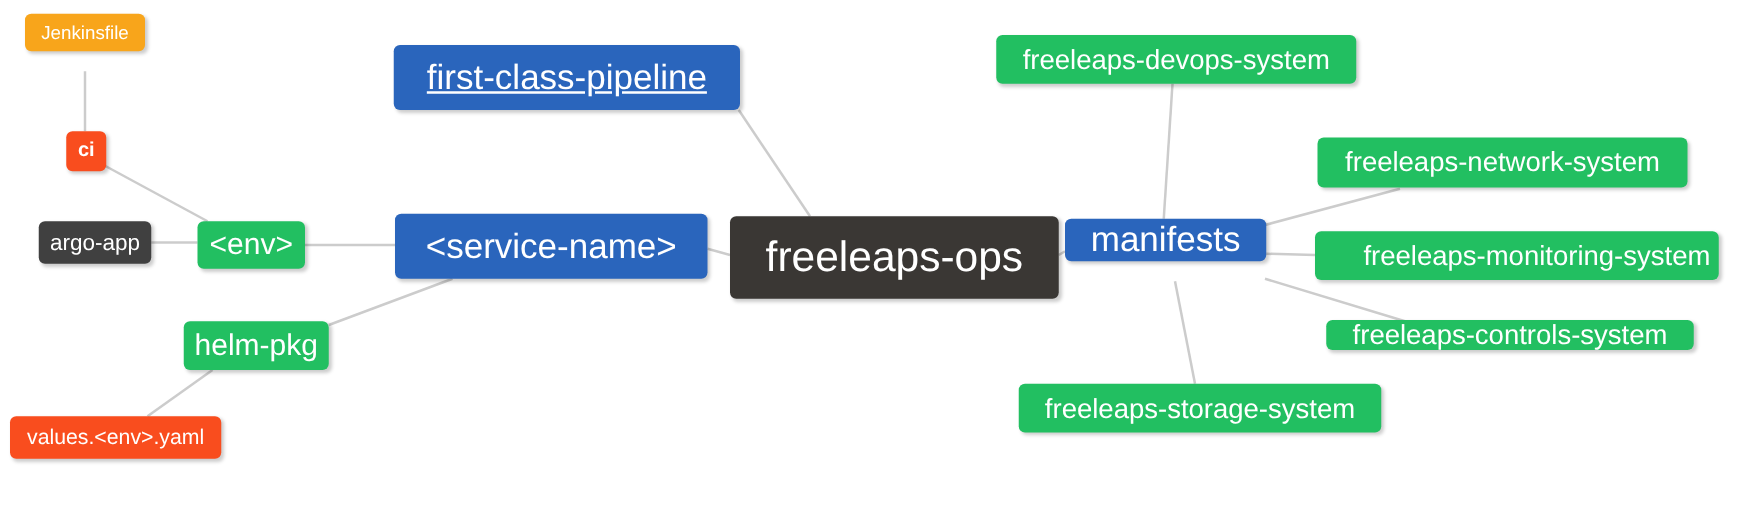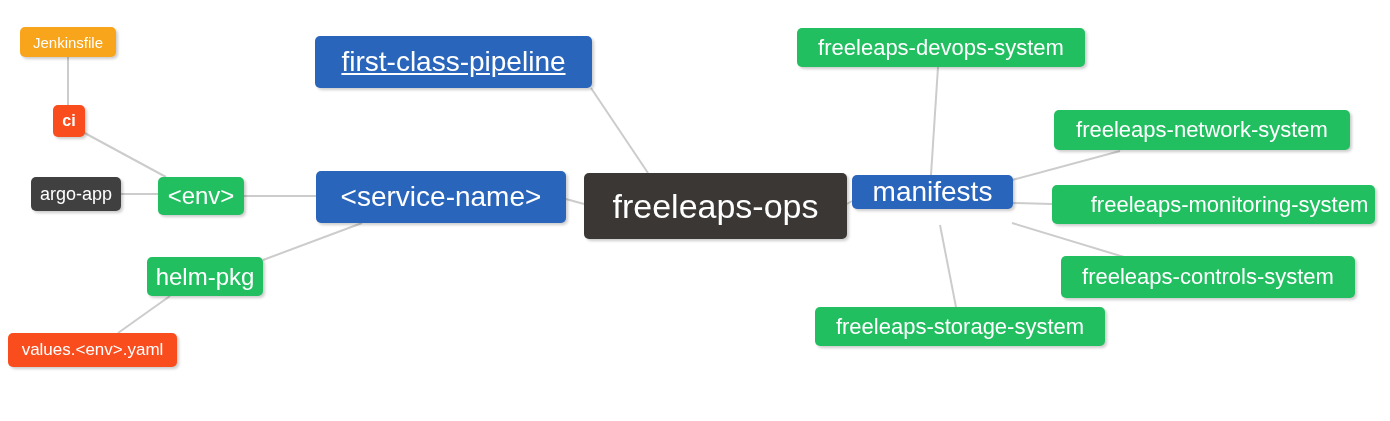--- a/index.html
+++ b/index.html
@@ -48,29 +48,29 @@
       <line x1="591" y1="88" x2="648" y2="173" stroke="#cccccc" stroke-width="2"></line>
       <line x1="566" y1="199" x2="584" y2="204" stroke="#cccccc" stroke-width="2"></line>
       <line x1="847" y1="204" x2="852" y2="201" stroke="#cccccc" stroke-width="2"></line>
       <line x1="931" y1="175" x2="938" y2="67" stroke="#cccccc" stroke-width="2"></line>
       <line x1="1012" y1="180" x2="1120" y2="151" stroke="#cccccc" stroke-width="2"></line>
       <line x1="1013" y1="203" x2="1052" y2="204" stroke="#cccccc" stroke-width="2"></line>
       <line x1="1012" y1="223" x2="1124" y2="257" stroke="#cccccc" stroke-width="2"></line>
       <line x1="940" y1="225" x2="956" y2="307" stroke="#cccccc" stroke-width="2"></line>
     </svg>
   <div id="nodes">
-      <div class="node" style="left: 20px; top: 27px; width: 96px; height: 30px; font-size: 15px; background: rgb(248, 165, 27); color: rgb(255, 255, 255);">Jenkinsfile</div>
+      <div class="node" style="left: 20px; top: 11px; width: 96px; height: 30px; font-size: 15px; background: rgb(248, 165, 27); color: rgb(255, 255, 255);">Jenkinsfile</div>
       <div class="node" style="left: 53px; top: 105px; width: 32px; height: 32px; font-size: 16px; background: rgb(249, 77, 30); color: rgb(255, 255, 255); font-weight: bold;">ci</div>
       <div class="node" style="left: 31px; top: 177px; width: 90px; height: 34px; font-size: 18px; background: #404040; color: rgb(255, 255, 255);">argo-app</div>
       <div class="node" style="left: 158px; top: 177px; width: 86px; height: 38px; font-size: 24px; background: rgb(34, 191, 97); color: rgb(255, 255, 255);">&lt;env&gt;</div>
       <div class="node" style="left: 147px; top: 257px; width: 116px; height: 39px; font-size: 24px; background: rgb(34, 191, 97); color: rgb(255, 255, 255);">helm-pkg</div>
       <div class="node" style="left: 8px; top: 333px; width: 169px; height: 34px; font-size: 17px; background: rgb(249, 77, 30); color: rgb(255, 255, 255);">values.&lt;env&gt;.yaml</div>
       <div class="node" style="left: 315px; top: 36px; width: 277px; height: 52px; font-size: 28px; background: rgb(42, 101, 188); color: rgb(255, 255, 255); text-decoration: underline;">first-class-pipeline</div>
       <div class="node" style="left: 316px; top: 171px; width: 250px; height: 52px; font-size: 28px; background: rgb(42, 101, 188); color: rgb(255, 255, 255);">&lt;service-name&gt;</div>
       <div class="node" style="left: 584px; top: 173px; width: 263px; height: 66px; font-size: 34px; background: rgb(58, 55, 52); color: rgb(255, 255, 255);">freeleaps-ops</div>
       <div class="node" style="left: 852px; top: 175px; width: 161px; height: 34px; font-size: 28px; background: rgb(42, 101, 188); color: rgb(255, 255, 255);">manifests</div>
       <div class="node" style="left: 797px; top: 28px; width: 288px; height: 39px; font-size: 22px; background: rgb(34, 191, 97); color: rgb(255, 255, 255);">freeleaps-devops-system</div>
       <div class="node" style="left: 1054px; top: 110px; width: 296px; height: 40px; font-size: 22px; background: rgb(34, 191, 97); color: rgb(255, 255, 255);">freeleaps-network-system</div>
       <div class="node" style="left: 1052px; top: 185px; width: 323px; height: 39px; font-size: 22px; background: rgb(34, 191, 97); color: rgb(255, 255, 255); padding-left: 32px;">freeleaps-monitoring-system</div>
-      <div class="node" style="left: 1061px; top: 256px; width: 294px; height: 42px; font-size: 22px; background: rgb(34, 191, 97); color: rgb(255, 255, 255);">freeleaps-controls-system</div>
+      <div class="node" style="left: 1061px; top: 256px; width: 294px; height: 24px; font-size: 22px; background: rgb(34, 191, 97); color: rgb(255, 255, 255);">freeleaps-controls-system</div>
       <div class="node" style="left: 815px; top: 307px; width: 290px; height: 39px; font-size: 22px; background: rgb(34, 191, 97); color: rgb(255, 255, 255);">freeleaps-storage-system</div>
     </div>
 </div>
 
 </body></html>

